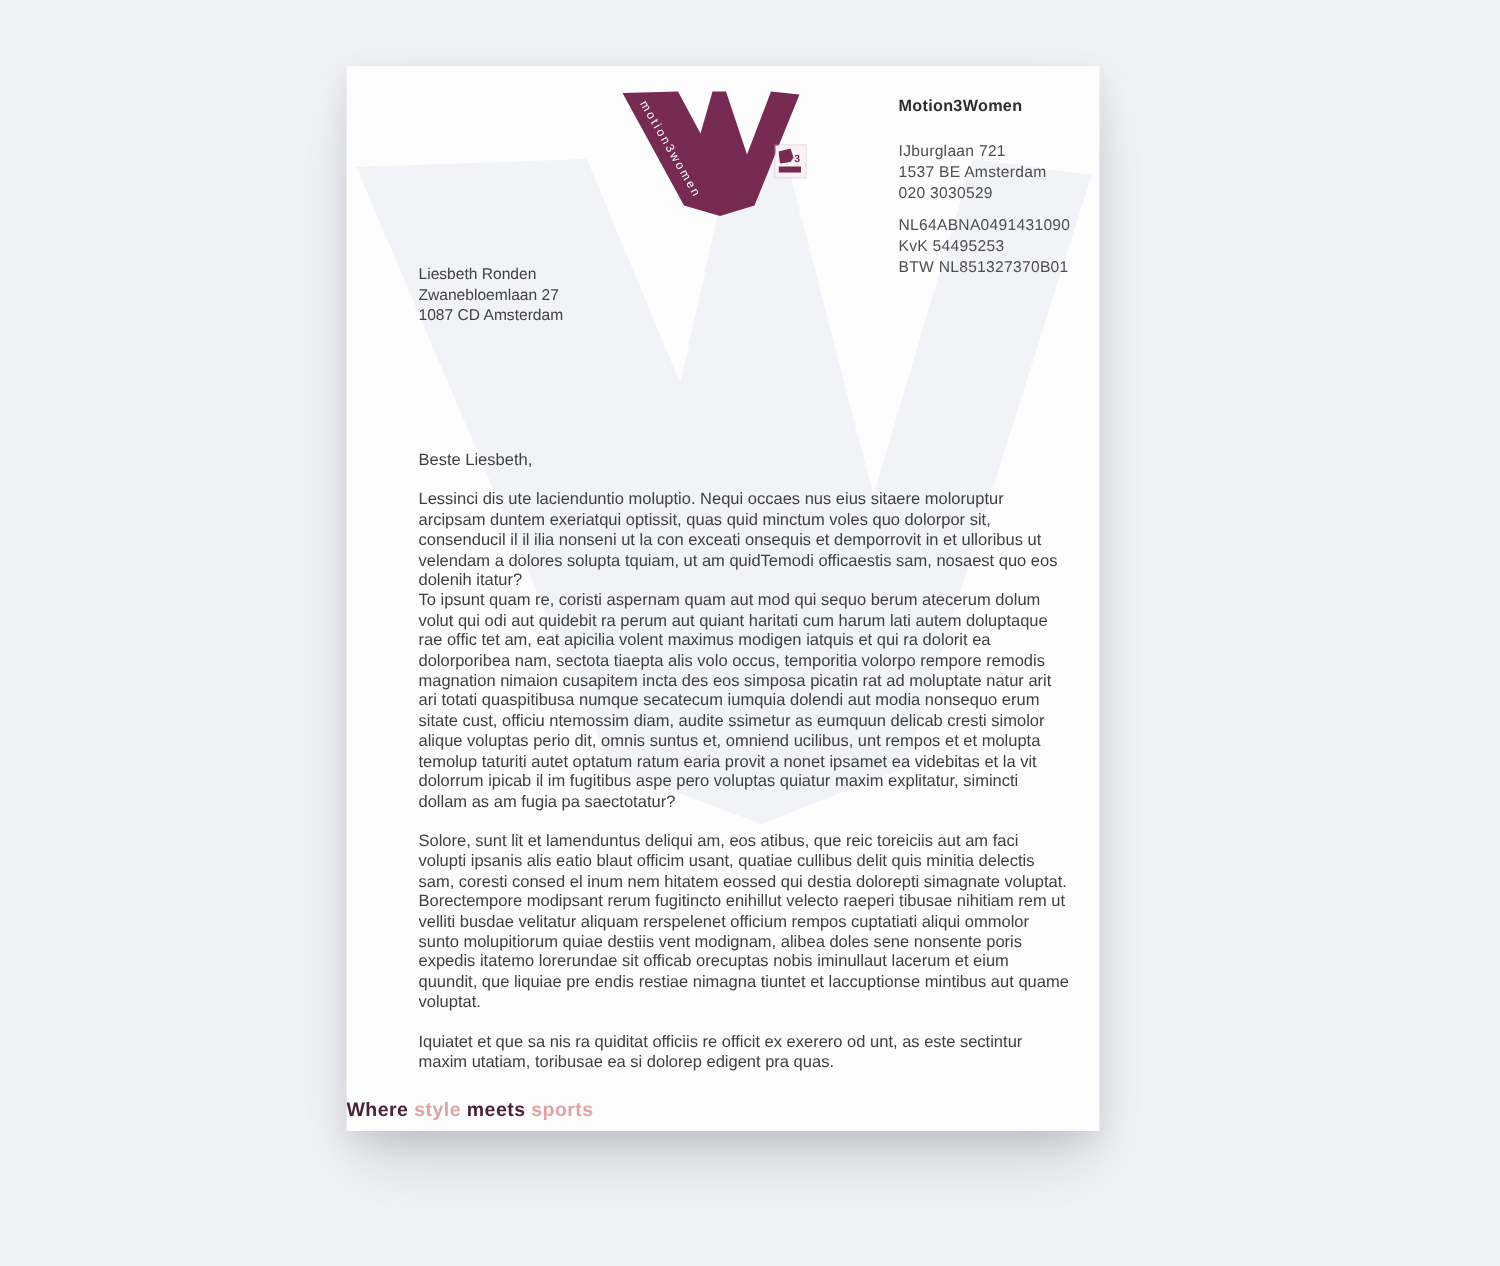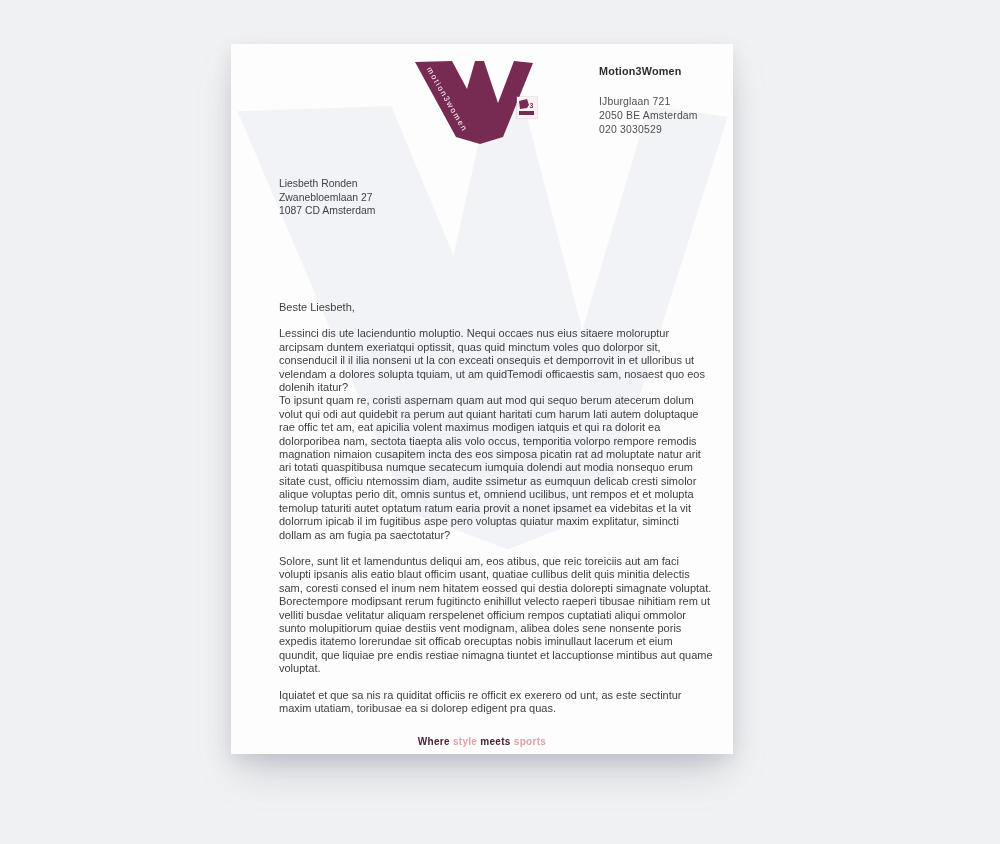--- a/index.html
+++ b/index.html
@@ -61,21 +61,21 @@
     font-size: 11px; line-height: 13.4px; color: #3e3e41;
   }
   .salutation { margin-bottom: 13px; }
   .block { margin-bottom: 13px; }
   .block p { margin: 0; }
   .closing { margin-top: 0; }
 
   
   .tagline {
     position: absolute; left: 0; bottom: 7px; width: 100%;
-    text-align: center; font-weight: bold; font-size: 10px;
+    text-align: left; font-weight: bold; font-size: 13px;
     letter-spacing: .3px;
   }
   .tagline .dark { color: #4c2139; }
   .tagline .pink { color: #dda2a5; }
 </style>
 </head>
 <body>
 
 <div class="stage">
   <div class="paper">
@@ -94,22 +94,27 @@
         <polygon points="0,2 8,0 10,6 8,9 1,10" fill="#772b52"></polygon>
         <text x="10.5" y="9" font-size="7" fill="#772b52" font-weight="bold" font-family="Liberation Sans, sans-serif">3</text>
         <rect x="0" y="12" width="15" height="4" fill="#772b52"></rect>
       </svg>
     </div>
 
     <div class="sender">
       <div class="sender-name">Motion3Women</div>
       <div class="sender-group">
         <div>IJburglaan 721</div>
-        <div>2050 BE Amsterdam</div>
+        <div>1537 BE Amsterdam</div>
         <div>020 3030529</div>
+      </div>
+      <div class="sender-group">
+        <div>NL64ABNA0491431090</div>
+        <div>KvK 54495253</div>
+        <div>BTW NL851327370B01</div>
       </div>
     </div>
 
     <div class="recipient">
       <div>Liesbeth Ronden</div>
       <div>Zwanebloemlaan 27</div>
       <div>1087 CD Amsterdam</div>
     </div>
 
     <div class="letter">

